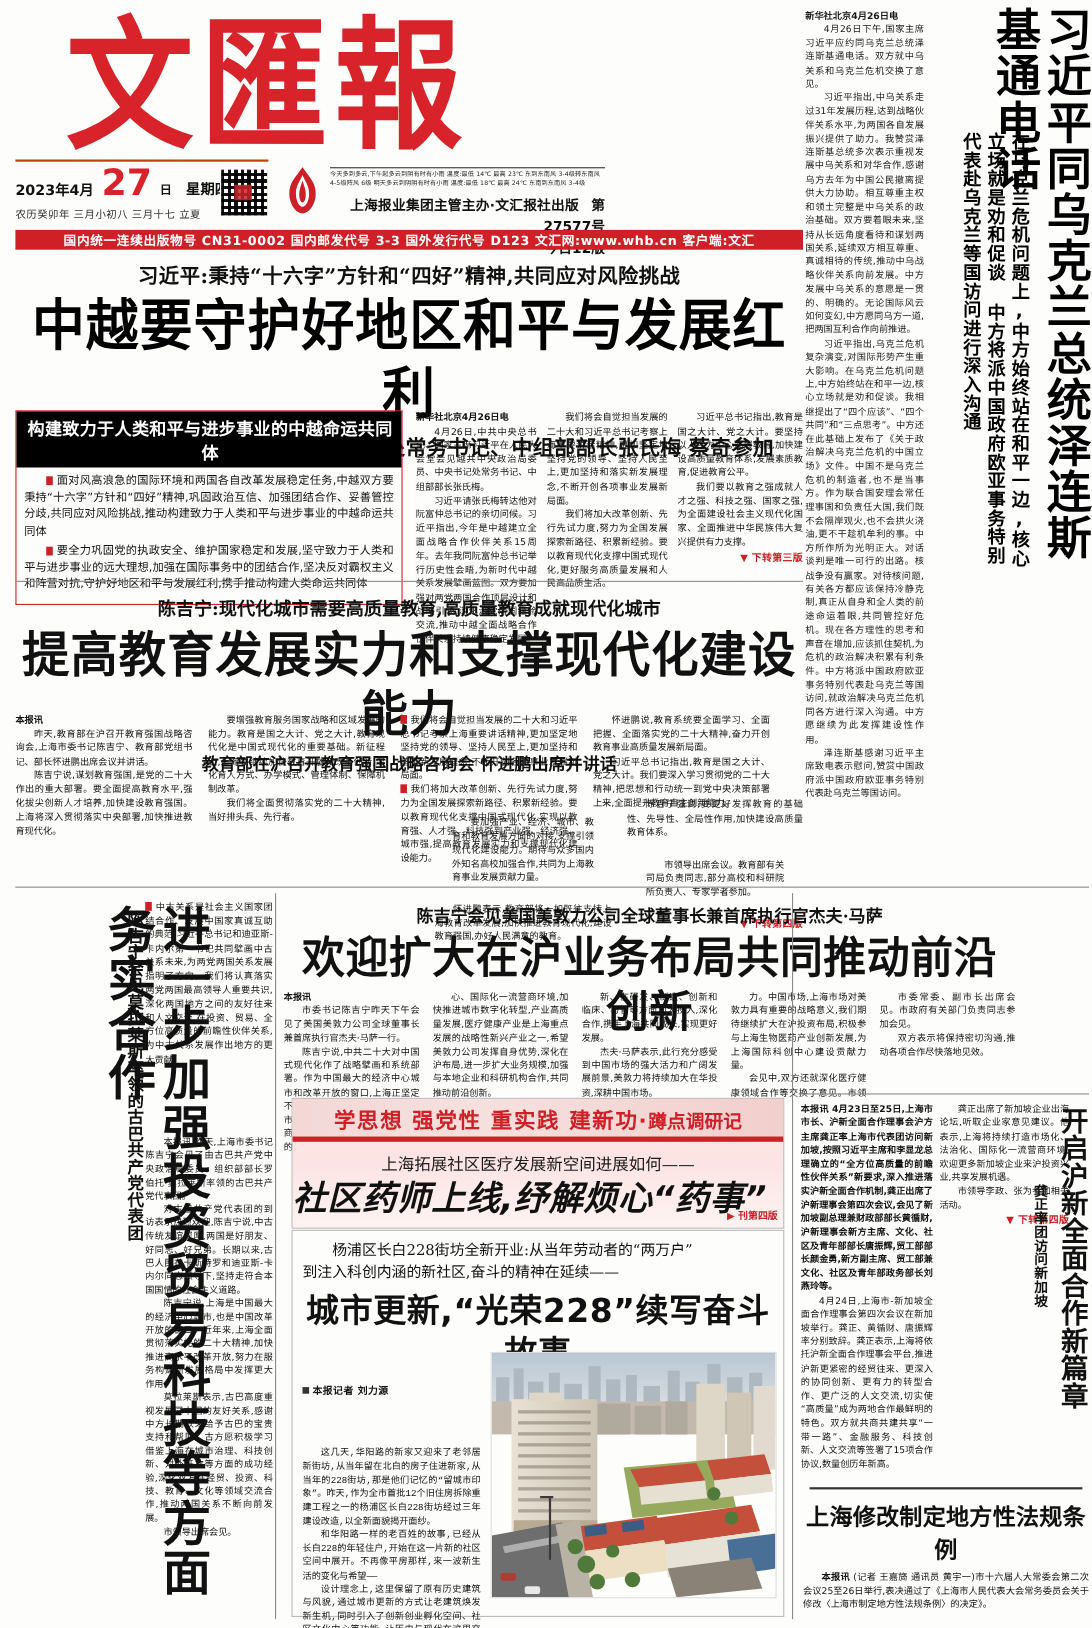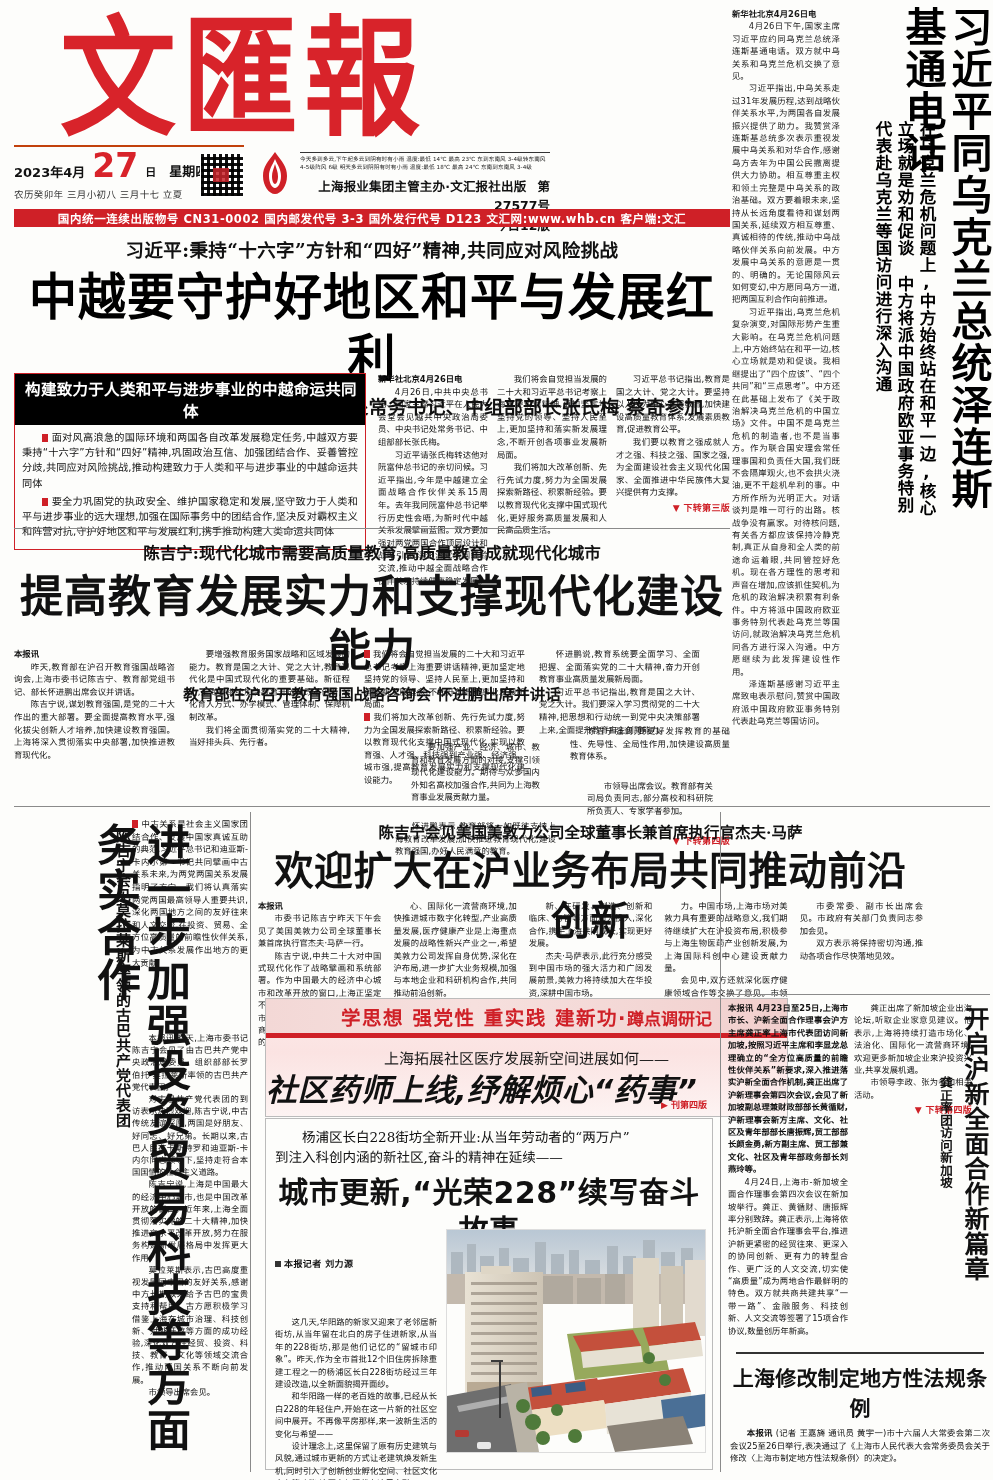--- a/index.html
+++ b/index.html
@@ -132,41 +132,41 @@
   .kicker4{text-align:center;font-family:"DejaVu Serif","Liberation Serif",serif;font-weight:bold;font-size:15.5px;}
   .headline-m{text-align:center;font-family:"DejaVu Serif","Liberation Serif",serif;
     font-weight:bold;font-size:39px;line-height:48px;letter-spacing:0.5px;margin-top:4px;
     transform:scaleY(1.03);transform-origin:center top;}
   .s4cols{position:absolute;left:258px;top:900px;width:665px;display:flex;gap:12px;}
   .s4col{width:127px;font-size:8.3px;line-height:12.4px;text-align:justify;}
   .s4col p{margin:0;text-indent:2em;}
   .s4col .lead{font-weight:bold;text-indent:0;}
 
   
-  .campaign{position:absolute;left:265px;top:998px;width:523px;border:1px solid #bbb;box-sizing:border-box;
+  .campaign{position:absolute;left:265px;top:998px;width:448px;border:1px solid #bbb;box-sizing:border-box;
     background:linear-gradient(180deg,#fdeceb 0%,#fbe3e2 45%,#fdf3f2 100%);}
   .campaign-hd{height:34px;background:linear-gradient(90deg,#f3d8d6 0%,#f6e0de 40%,#f1cfcd 100%);
     display:flex;align-items:center;justify-content:center;position:relative;}
   .campaign-hd .txt{font-family:"DejaVu Sans",sans-serif;font-weight:bold;font-size:19.5px;color:#cf2027;letter-spacing:1.5px;}
   .campaign-hd .txt .cursive{font-family:"DejaVu Serif",serif;font-size:17px;letter-spacing:0;}
   .campaign-bar{height:5px;background:#cf2027;}
   .campaign-k{text-align:center;font-family:"DejaVu Serif","Liberation Serif",serif;font-size:15px;margin-top:9px;color:#1a1a1a;}
   .campaign-h{text-align:left;font-family:"DejaVu Sans","Liberation Sans",sans-serif;font-weight:bold;
     font-size:31px;line-height:40px;margin-top:2px;padding-bottom:6px;letter-spacing:0.5px;font-style:italic;}
 
   
   .s228{position:absolute;left:265px;top:1118px;width:448px;height:352px;border:1px solid #bbb;box-sizing:border-box;padding:8px 9px;}
   .s228-k{font-family:"DejaVu Serif","Liberation Serif",serif;font-size:13.5px;line-height:20px;text-align:justify;}
   .s228-k .ind{text-indent:2em;display:block;}
   .s228-h{font-family:"DejaVu Sans","Liberation Sans",sans-serif;font-weight:bold;font-size:30px;
     line-height:38px;margin-top:7px;letter-spacing:0.5px;text-align:center;}
   .s228-by{font-size:9px;font-weight:bold;margin-top:7px;letter-spacing:0.4px;}
   .s228-by .sq{display:inline-block;width:6px;height:6px;background:#333;margin-right:3px;}
   .s228-body{position:absolute;left:9px;top:197px;width:162px;font-size:8.3px;line-height:12.4px;text-align:justify;}
-  .s228-body p{margin:0;text-indent:2em;}
+  .s228-body p{margin:0;text-indent:2em;font-family:Liberation Mono, monospace;}
   .photo{position:absolute;left:180px;top:110px;width:258px;height:222px;overflow:hidden;border:1px solid #ddd;}
 
   
   .rlow{position:absolute;left:726px;top:998px;width:267px;height:482px;}
   .rlow-text{position:absolute;left:2px;top:4px;width:120px;font-size:8.3px;line-height:12.4px;text-align:justify;}
   .rlow-text p{margin:0;text-indent:2em;}
   .rlow-text .lead{font-weight:bold;text-indent:0;}
   .v5-title{position:absolute;right:4px;top:8px;height:300px;
     writing-mode:vertical-rl;text-orientation:upright;
     font-family:"DejaVu Serif","Liberation Serif",serif;font-weight:bold;font-size:25px;line-height:30px;}

